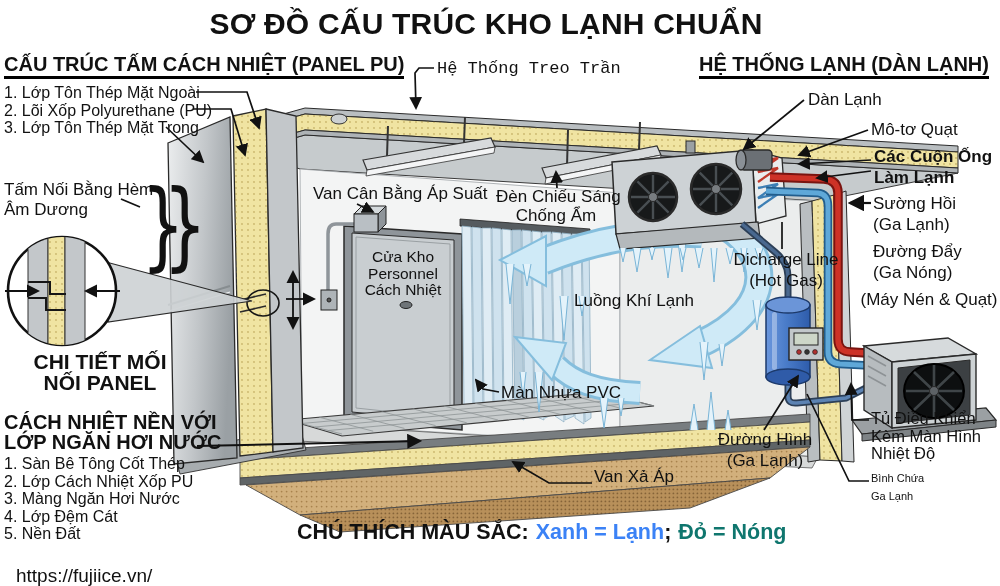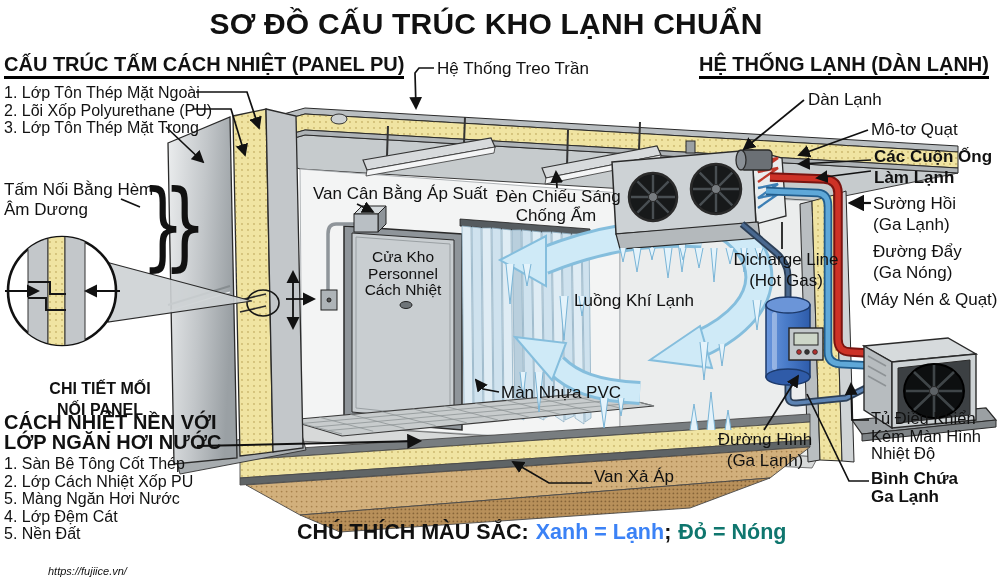--- a/index.html
+++ b/index.html
@@ -8,21 +8,21 @@
   svg.scene{position:absolute;left:0;top:0;}
   .abs{position:absolute;white-space:nowrap;}
   .title{left:0;top:7px;width:972px;text-align:center;font-size:30px;font-weight:700;letter-spacing:.2px;}
   .h1{font-size:20px;font-weight:700;border-bottom:3px solid #000;padding-bottom:1px;display:inline-block;line-height:21px;}
   .list div{font-size:16px;line-height:17.5px;}
   .lbl{font-size:17px;line-height:21px;}
   .sm{font-size:16px;line-height:17.5px;}
   .ctr{text-align:center;}
   .bold{font-weight:700;}
   .legend{display:flex;gap:7px;font-size:21.5px;font-weight:700;align-items:baseline;}
-  .url{font-size:11px;font-style:italic;margin-left:32px;}
+  .url{font-size:19px;}
   .doorlbl{font-size:15.5px;line-height:16.5px;font-weight:400;}
 </style>
 </head>
 <body>
 
 <div class="stage">
 
 <svg class="scene" width="1000" height="586" viewBox="0 0 1000 586">
   <defs>
     <marker id="ah" viewBox="0 0 10 10" refX="8.5" refY="5" markerWidth="7.5" markerHeight="7.5" orient="auto-start-reverse">
@@ -277,21 +277,21 @@
 
   <div class="abs" style="left:4px;top:54px;">
     <span class="h1">CẤU TRÚC TẤM CÁCH NHIỆT (PANEL PU)</span>
   </div>
   <div class="abs list" style="left:4px;top:84px;">
     <div>1. Lớp Tôn Thép Mặt Ngoài</div>
     <div>2. Lõi Xốp Polyurethane (PU)</div>
     <div>3. Lớp Tôn Thép Mặt Trong</div>
   </div>
 
-  <div class="abs lbl" style="left:437px;top:58px;">Hệ Thống Treo Trần</div>
+  <div class="abs lbl" style="left:437px;top:58px;font-family:Liberation Mono, monospace;">Hệ Thống Treo Trần</div>
 
   <div class="abs" style="left:699px;top:54px;">
     <span class="h1">HỆ THỐNG LẠNH (DÀN LẠNH)</span>
   </div>
 
   <div class="abs lbl" style="left:808px;top:89px;">Dàn Lạnh</div>
   <div class="abs lbl" style="left:871px;top:119px;">Mô-tơ Quạt</div>
   <div class="abs lbl" style="left:874px;top:146px;font-weight:bold;">
     <div>Các Cuộn Ống</div>
     <div>Làm Lạnh</div>
@@ -309,21 +309,21 @@
   </div>
   <div class="abs lbl ctr" style="left:726px;top:249px;width:120px;">
     <div>Dicharge Line</div>
     <div>(Hot Gas)</div>
   </div>
   <div class="abs sm" style="left:871px;top:410px;font-size:16.5px;line-height:17.5px;">
     <div>Tủ Điều Khiển</div>
     <div>Kèm Màn Hình</div>
     <div>Nhiệt Độ</div>
   </div>
-  <div class="abs sm" style="left:871px;top:470px;font-size:17px;font-weight:bold;">
+  <div class="abs sm" style="left:871px;top:470px;font-size:11px;">
     <div>Bình Chứa</div>
     <div>Ga Lạnh</div>
   </div>
   <div class="abs lbl ctr" style="left:705px;top:429px;width:120px;">
     <div>Đường Hình</div>
     <div>(Ga Lạnh)</div>
   </div>
   <div class="abs lbl" style="left:594px;top:466px;">Van Xả Áp</div>
 
   <div class="abs lbl" style="left:313px;top:183px;">Van Cân Bằng Áp Suất</div>
@@ -336,33 +336,33 @@
     <div>Đèn Chiếu Sáng</div>
     <div>Chống Ẩm</div>
   </div>
   <div class="abs lbl" style="left:574px;top:290px;">Luồng Khí Lạnh</div>
   <div class="abs lbl" style="left:501px;top:382px;">Màn Nhựa PVC</div>
 
   <div class="abs lbl" style="left:4px;top:180px;line-height:20px;">
     <div>Tấm Nối Bằng Hèm</div>
     <div>Âm Dương</div>
   </div>
-  <div class="abs ctr bold" style="left:20px;top:351px;width:160px;font-size:16px;line-height:21px;margin-top:27px;">
+  <div class="abs ctr bold" style="left:20px;top:351px;width:160px;font-size:21px;line-height:21px;">
     <div>CHI TIẾT MỐI</div>
     <div>NỐI PANEL</div>
   </div>
 
   <div class="abs bold" style="left:4px;top:412px;font-size:20px;line-height:20px;">
     <div>CÁCH NHIỆT NỀN VỚI</div>
     <div>LỚP NGĂN HƠI NƯỚC</div>
   </div>
   <div class="abs list" style="left:4px;top:455px;">
     <div>1. Sàn Bê Tông Cốt Thép</div>
     <div>2. Lớp Cách Nhiệt Xốp PU</div>
-    <div>5. Màng Ngăn Hơi Nước</div>
+    <div>3. Màng Ngăn Hơi Nước</div>
     <div>4. Lớp Đệm Cát</div>
     <div>5. Nền Đất</div>
   </div>
 
   <div class="abs legend" style="left:297px;top:520px;">
     <span>CHÚ THÍCH MÀU SẮC:</span>
     <span style="color:#3b82f6;">Xanh = Lạnh</span>
       <span style="margin-left:-7px;">;</span>
     <span style="color:#0f766e;">Đỏ = Nóng</span>
   </div>

